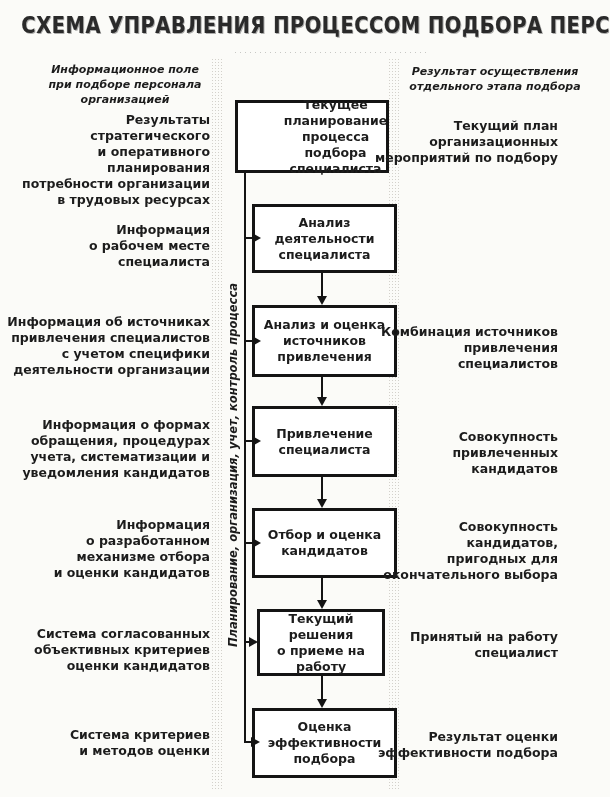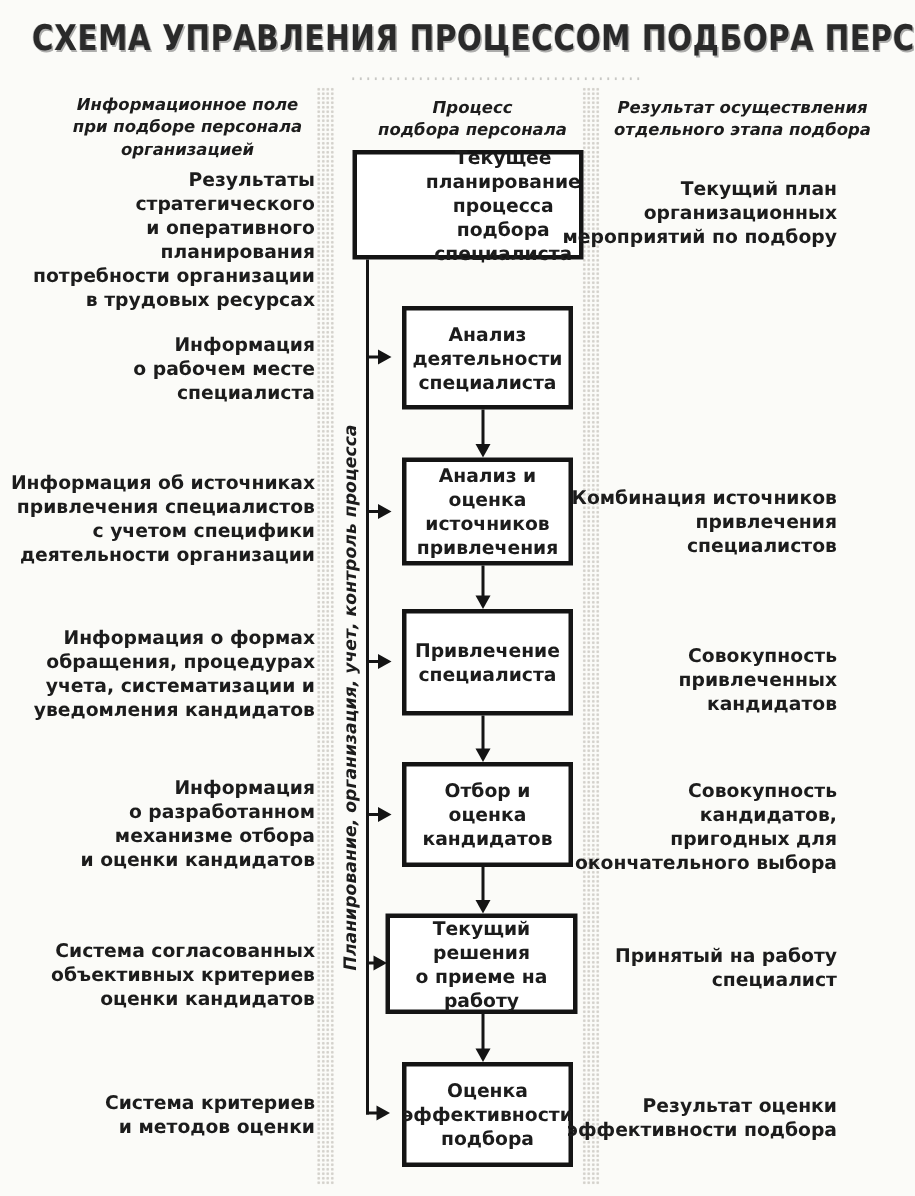--- a/index.html
+++ b/index.html
@@ -33,21 +33,21 @@
   
   .hdr{
     text-align:center;font-style:italic;font-weight:bold;
     font-size:11px;line-height:15px;
   }
   
   .ltext{right:400px;width:205px;text-align:right;font-weight:bold;font-size:12.5px;line-height:16px;}
   .rtext{right:52px;width:195px;text-align:right;font-weight:bold;font-size:12.5px;line-height:16px;}
   
   .pbox{
-    left:268px;width:114px;box-sizing:border-box;
+    left:252px;width:145px;box-sizing:border-box;
     border:3px solid #141414;background:#fff;
     display:flex;align-items:center;justify-content:center;
     text-align:center;font-weight:bold;font-size:12.5px;line-height:16px;
   }
   .pbox.first{left:235px;width:154px;padding-left:47px;}
   
   .vline{width:2px;background:#141414;}
   .hline{height:2px;background:#141414;}
   .tri-right{width:0;height:0;border-top:5px solid transparent;border-bottom:5px solid transparent;border-left:9px solid #141414;}
   .tri-down{width:0;height:0;border-left:5px solid transparent;border-right:5px solid transparent;border-top:9px solid #141414;}
@@ -65,22 +65,20 @@
 
   <div class="abs title txt">СХЕМА УПРАВЛЕНИЯ ПРОЦЕССОМ ПОДБОРА ПЕРСОНАЛА</div>
   <div class="abs noise"></div>
 
   <div class="abs strip" style="left:211px"></div>
   <div class="abs strip" style="left:388px"></div>
 
   <div class="abs hdr txt" style="left:36px;top:62px;width:178px">Информационное поле
 при подборе персонала
 организацией</div>
-  <div class="abs hdr txt" style="left:243px;top:64px;width:144px">Процесс
-подбора персонала</div>
   <div class="abs hdr txt" style="left:398px;top:64px;width:194px">Результат осуществления
 отдельного этапа подбора</div>
 
   <div class="abs ltext txt" style="top:112px">Результаты стратегического
 и оперативного планирования
 потребности организации
 в трудовых ресурсах</div>
   <div class="abs ltext txt" style="top:222px">Информация
 о рабочем месте
 специалиста</div>

